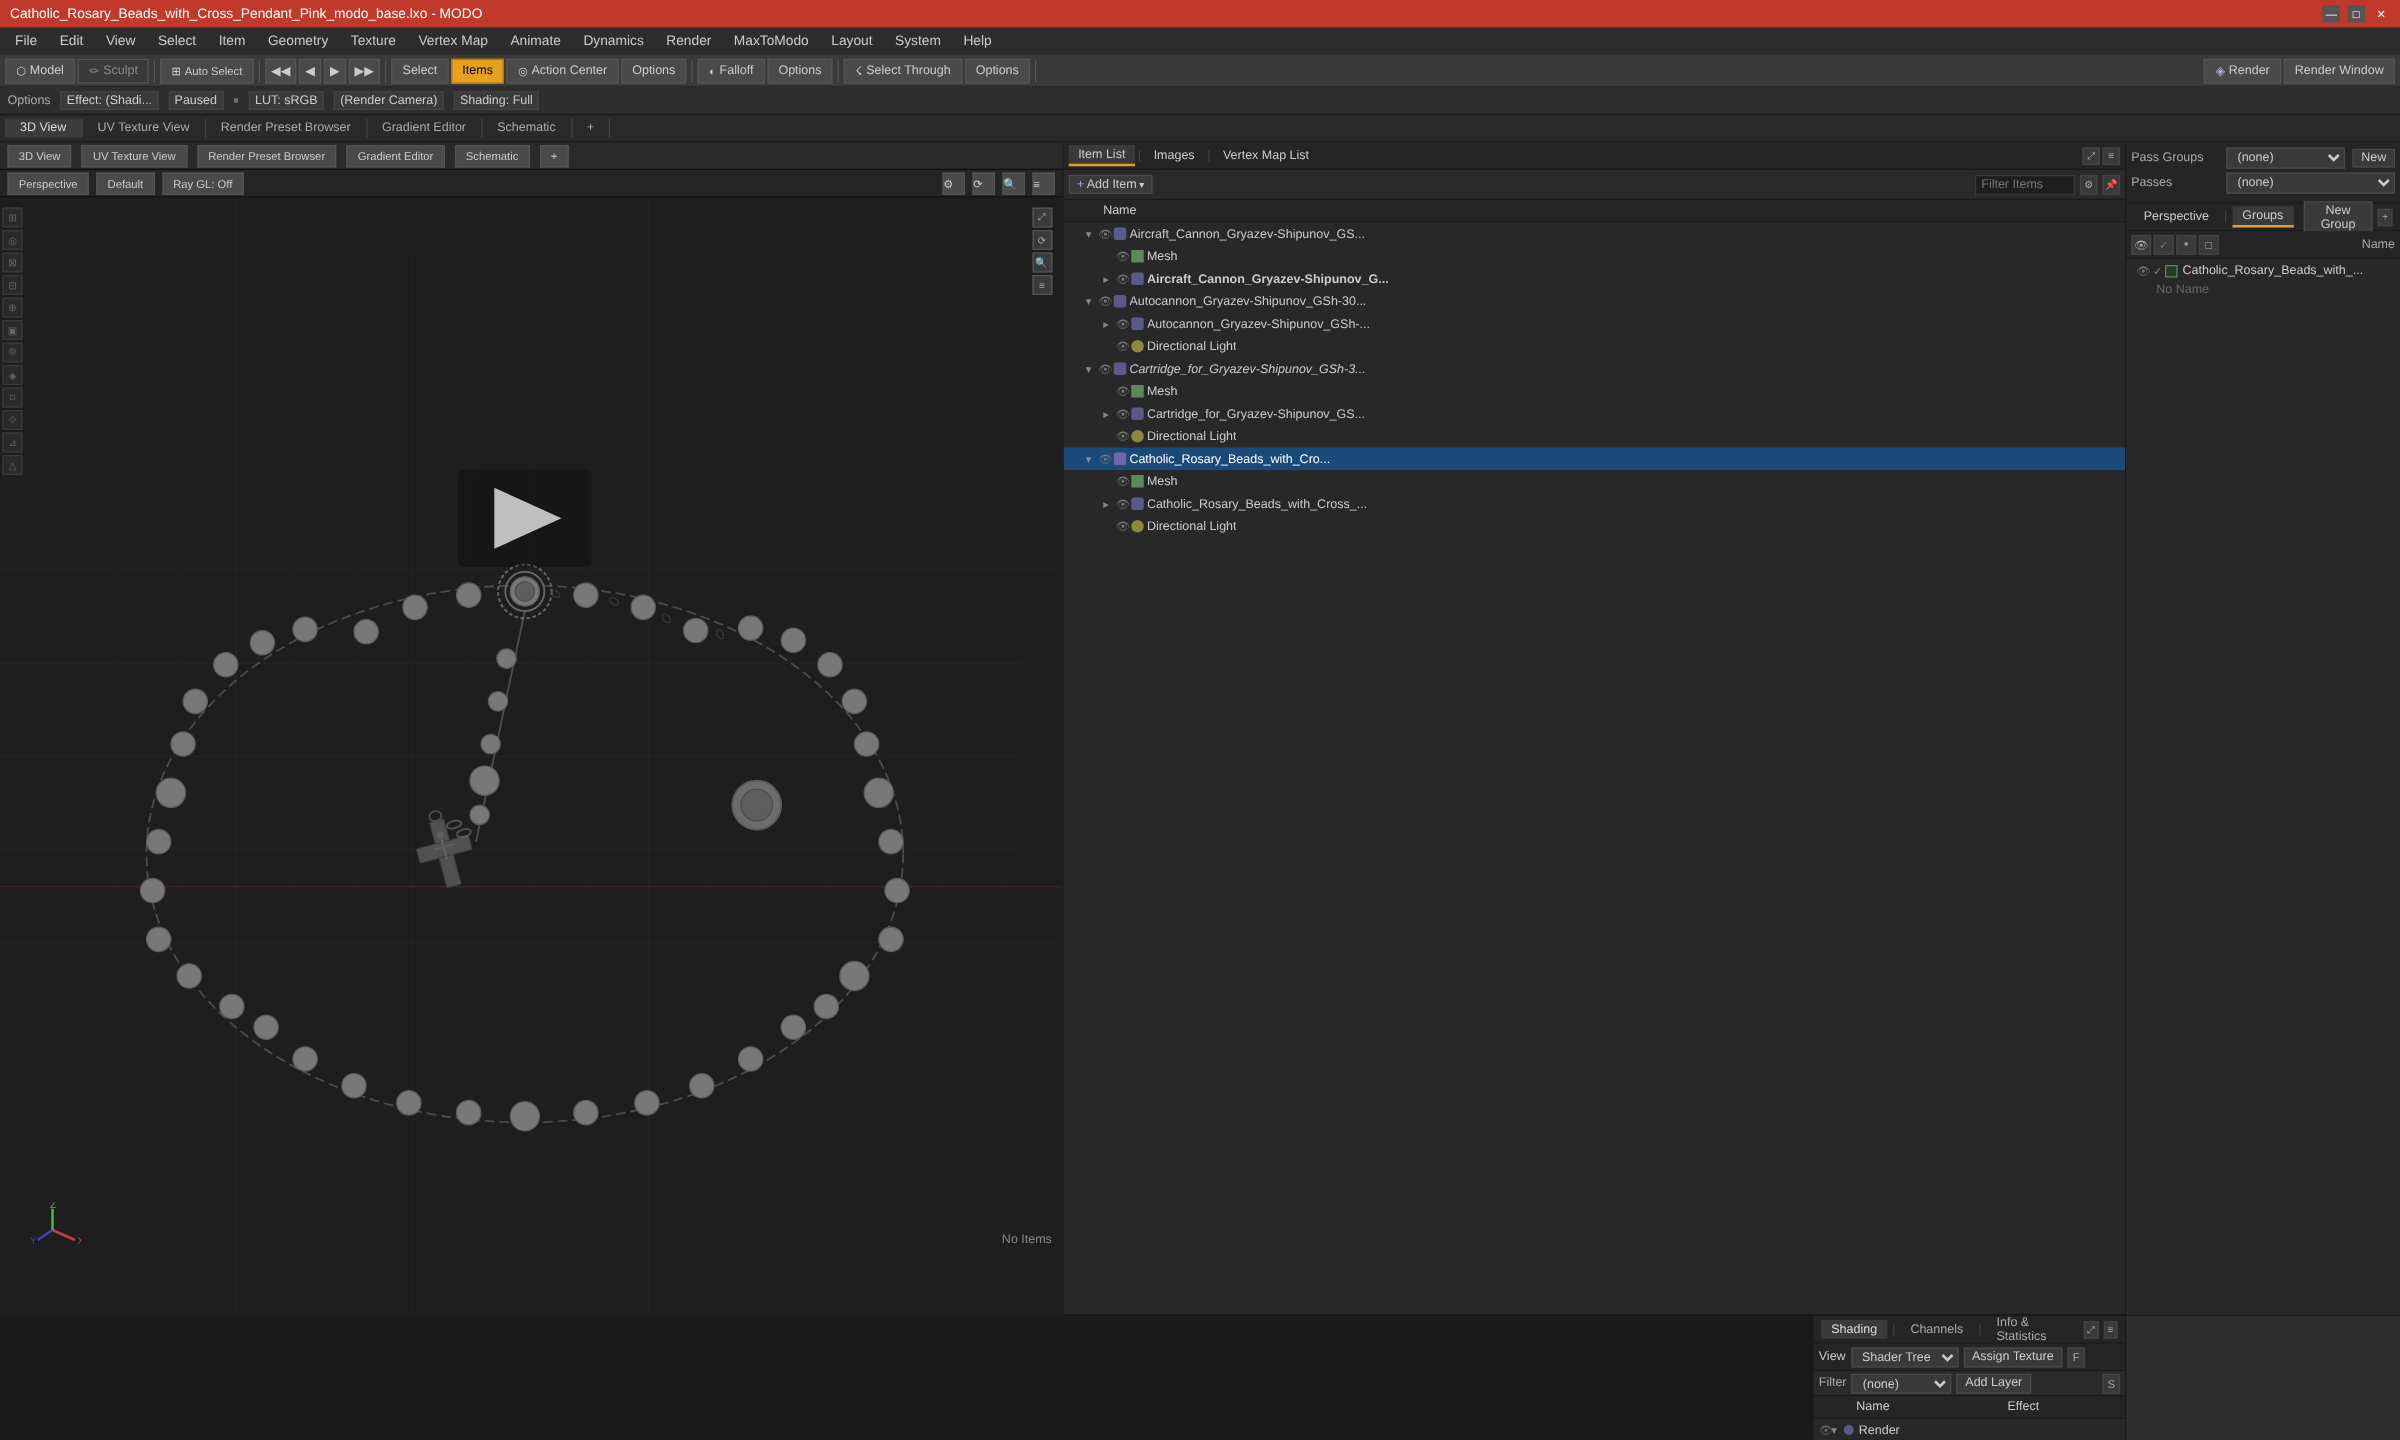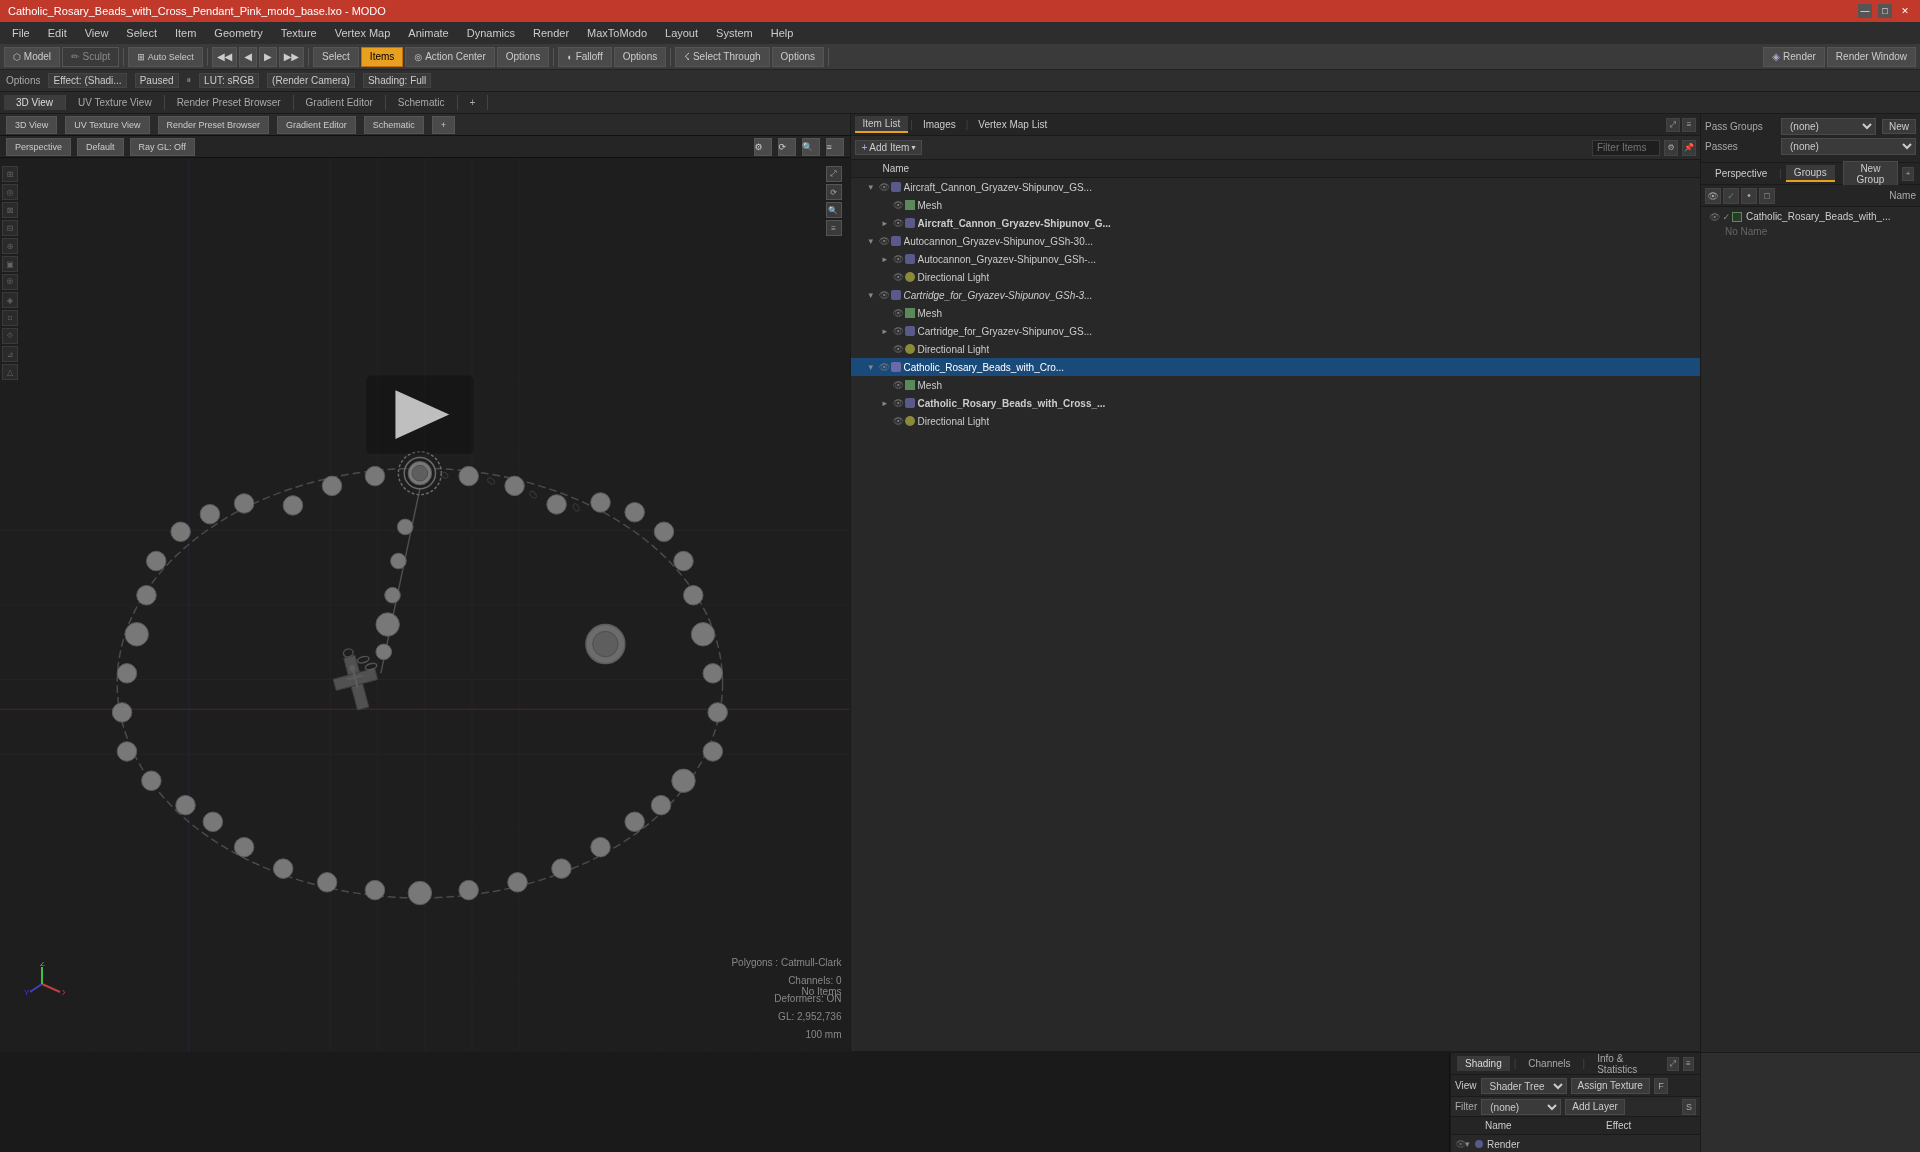--- a/index.html
+++ b/index.html
@@ -350,27 +350,20 @@
           <line x1="22" y1="22" x2="22" y2="5" stroke="#40c040" stroke-width="2"></line>
           <text x="42" y="33" fill="#c04040" font-size="8">X</text>
           <text x="4" y="33" fill="#4040c0" font-size="8">Y</text>
           <text x="20" y="4" fill="#40c040" font-size="8">Z</text>
         </svg>
       </div>
 
       <div style="position:absolute; bottom:55px; right:8px; text-align:right; font-size:10px; color:#888;">
         <div>No Items</div>
       </div>
-      <div class="stats-area" style="position:absolute; bottom:8px; right:8px; text-align:right; font-size:10px; color:#888; line-height:1.8;">
-        <div>Polygons : Catmull-Clark</div>
-        <div>Channels: 0</div>
-        <div>Deformers: ON</div>
-        <div>GL: 2,952,736</div>
-        <div>100 mm</div>
-      </div>
 
       <div style="position:absolute; top:8px; right:8px; display:flex; flex-direction:column; gap:2px;">
         <button class="vp-ctrl-btn" style="width:16px;height:16px;background:#3a3a3a;border:1px solid #555;color:#aaa;font-size:8px;cursor:pointer;">⤢</button>
         <button class="vp-ctrl-btn" style="width:16px;height:16px;background:#3a3a3a;border:1px solid #555;color:#aaa;font-size:8px;cursor:pointer;">⟳</button>
         <button class="vp-ctrl-btn" style="width:16px;height:16px;background:#3a3a3a;border:1px solid #555;color:#aaa;font-size:8px;cursor:pointer;">🔍</button>
         <button class="vp-ctrl-btn" style="width:16px;height:16px;background:#3a3a3a;border:1px solid #555;color:#aaa;font-size:8px;cursor:pointer;">≡</button>
       </div>
 
       <div style="position:absolute; top:8px; left:2px; display:flex; flex-direction:column; gap:2px;">
         <button style="width:16px;height:16px;background:#2a2a2a;border:1px solid #3a3a3a;color:#666;font-size:8px;cursor:pointer;">⊞</button>
@@ -402,21 +395,21 @@
       <button style="width:14px;height:14px;background:#3a3a3a;border:1px solid #444;color:#aaa;font-size:8px;cursor:pointer;">≡</button>
     </div>
 
     <div style="background:#2a2a2a; height:24px; display:flex; align-items:center; padding:0 4px; gap:4px; border-bottom:1px solid #1a1a1a;">
       <button class="il-btn" style="display:flex;align-items:center;gap:2px;">
         <span style="color:#aae;font-size:10px;">+</span>
         <span>Add Item</span>
         <span style="font-size:8px;">▾</span>
       </button>
       <div style="flex:1;"></div>
-      <input type="text" placeholder="Filter Items" style="background: rgb(30, 30, 30); border: 1px solid rgb(58, 58, 58); color: rgb(204, 204, 204); height: 16px; font-size: 10px; padding: 0px 4px; width: 68px;">
+      <input type="text" placeholder="Filter Items" style="background: rgb(30, 30, 30); border: 1px solid rgb(58, 58, 58); color: rgb(204, 204, 204); height: 16px; font-size: 10px; padding: 0px 4px; width: 80px;">
       <button style="width:14px;height:16px;background:#3a3a3a;border:1px solid #444;color:#aaa;font-size:8px;cursor:pointer;">⚙</button>
       <button style="width:14px;height:16px;background:#3a3a3a;border:1px solid #444;color:#aaa;font-size:8px;cursor:pointer;">📌</button>
     </div>
 
     <div style="background:#252525; height:18px; display:flex; align-items:center; padding:0 4px; border-bottom:1px solid #1a1a1a; font-size:10px;">
       <div style="width:14px;"></div>
       <div style="width:14px;"></div>
       <div style="flex:1;">Name</div>
     </div>
 
@@ -503,21 +496,21 @@
     <span style="width:10px;color:#888;font-size:9px;">  </span>
     <span style="width:12px;color:#777;font-size:9px;">👁</span>
     <span style="width:10px;height:10px;background:#5a8a5a;display:inline-block;margin-right:3px;"></span>
     <span style="color:#ccc;font-size:10px;overflow:hidden;text-overflow:ellipsis;white-space:nowrap;">Mesh</span>
   </div>
         <div class="tree-item">
     <span style="display:inline-block;width:28px;"></span>
     <span style="width:10px;color:#888;font-size:9px;">▸ </span>
     <span style="width:12px;color:#777;font-size:9px;">👁</span>
     <span style="width:10px;height:10px;background:#5a5a8a;display:inline-block;border-radius:2px;margin-right:3px;"></span>
-    <span style="color:#ccc;font-size:10px;overflow:hidden;text-overflow:ellipsis;white-space:nowrap;font-weight:bold;">Catholic_Rosary_Beads_with_Cross_...</span>
+    <span style="color:#ccc;font-size:10px;overflow:hidden;text-overflow:ellipsis;white-space:nowrap;">Catholic_Rosary_Beads_with_Cross_...</span>
   </div>
         <div class="tree-item">
     <span style="display:inline-block;width:28px;"></span>
     <span style="width:10px;color:#888;font-size:9px;">  </span>
     <span style="width:12px;color:#777;font-size:9px;">👁</span>
     <span style="width:10px;height:10px;background:#8a8a3a;display:inline-block;border-radius:50%;margin-right:3px;"></span>
     <span style="color:#ccc;font-size:10px;overflow:hidden;text-overflow:ellipsis;white-space:nowrap;">Directional Light</span>
   </div>
       </div>
   </div>

